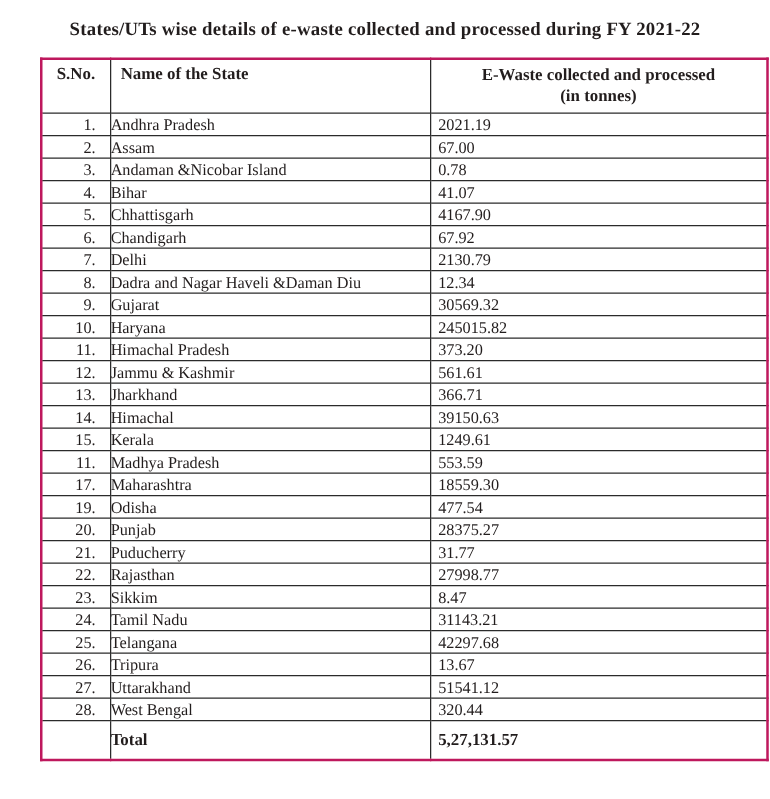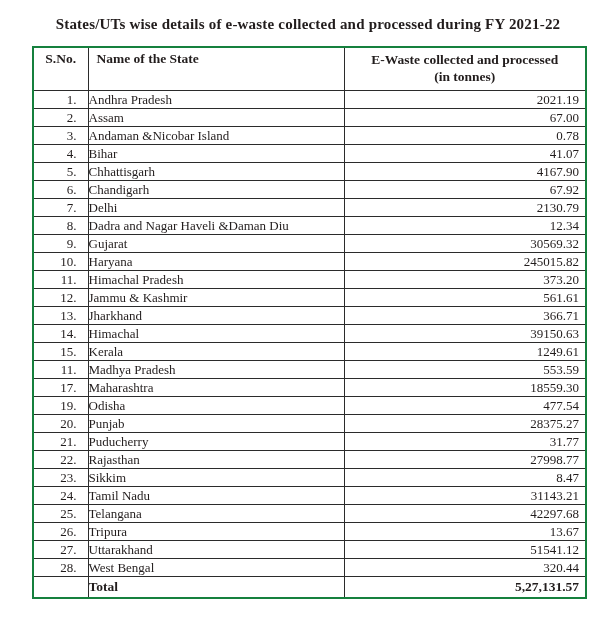--- a/index.html
+++ b/index.html
@@ -24,51 +24,51 @@
     font-size: 15px;
     font-weight: bold;
     color: #221d1d;
     letter-spacing: 0.2px;
   }
   table.ewaste-table {
     border-collapse: collapse;
     table-layout: fixed;
     margin-left: 32px;
     width: 553px;
-    border: 2px solid #15803d;
+    border: 2px solid #be185d;
     color: #221d1d;
   }
   .ewaste-table th, .ewaste-table td {
     border: 1px solid #2b2b2b;
     font-size: 13px;
     box-sizing: border-box;
     padding: 0 6px;
     overflow: hidden;
     white-space: nowrap;
   }
   .ewaste-table thead th {
     height: 43px;
     vertical-align: top;
     padding-top: 3px;
     font-weight: bold;
     font-size: 13.5px;
   }
   th.col-sno   { width: 55px;  text-align: center; }
   th.col-state { width: 256px; text-align: left; padding-left: 8px; }
-  th.col-value { width: 242px; text-align: center; line-height: 17px; }
+  th.col-value { width: 270px; text-align: center; line-height: 17px; }
   .ewaste-table tbody td {
     height: 18px;
     line-height: 17px;
     vertical-align: middle;
   }
   td.col-sno   { text-align: right; padding-right: 11px; }
   td.col-state { text-align: left;  padding-left: 0; }
-  td.col-value { text-align: right; }
+  td.col-value { text-align: left; }
   tr.total-row td {
-    height: 21px;
+    height: 32px;
     line-height: 20px;
     font-weight: bold;
     font-size: 13.5px;
   }
 </style>
 </head>
 <body>
 
 <div class="page">
   <h1 class="title">States/UTs wise details of e-waste collected and processed during FY 2021-22</h1>

